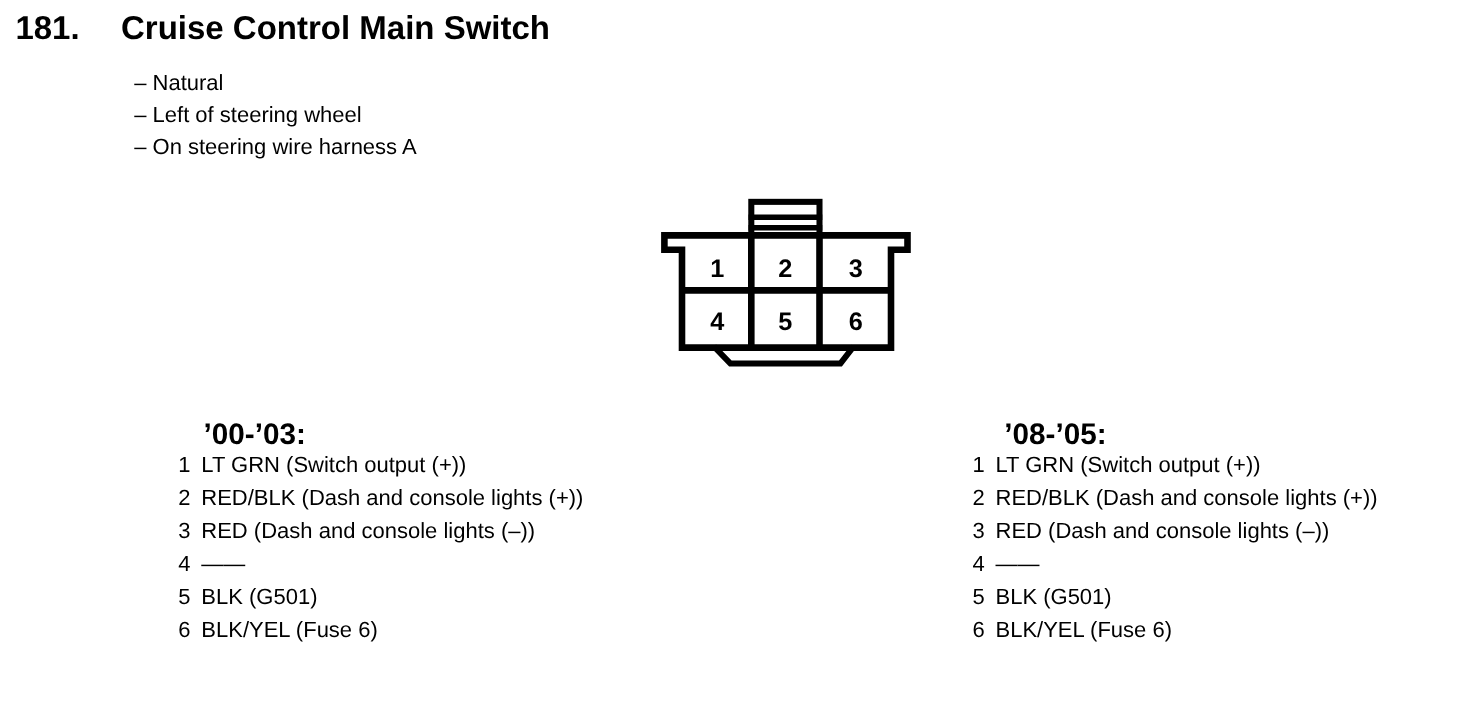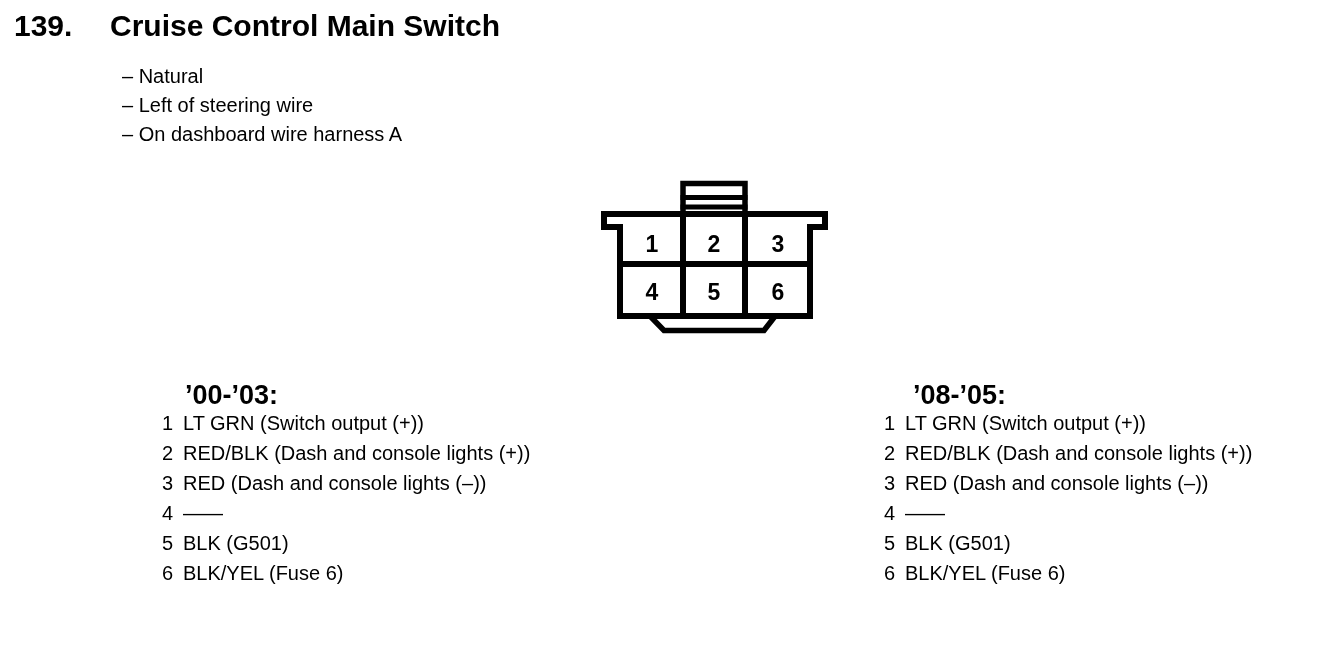--- a/index.html
+++ b/index.html
@@ -64,27 +64,27 @@
   }
   .pin-list.left  { left: 162px; }
   .pin-list.right { left: 884px; }
   .pin-row { display: flex; white-space: nowrap; }
   .pin-num { flex: none; width: 21px; }
 </style>
 </head>
 <body>
 
 <div class="title-row">
-  <span class="title-num">139.</span><span class="title-text">Cruise Control Main Switch</span>
+  <span class="title-num">181.</span><span class="title-text">Cruise Control Main Switch</span>
 </div>
 
 <div class="notes">
   <div class="note">– Natural</div>
-  <div class="note">– Left of steering wire</div>
-  <div class="note">– On dashboard wire harness A</div>
+  <div class="note">– Left of steering wheel</div>
+  <div class="note">– On steering wire harness A</div>
 </div>
 
 <svg class="connector-svg" width="250" height="170" viewBox="590 175 250 170" xmlns="http://www.w3.org/2000/svg">
 
   <rect x="683" y="183.5" width="62" height="30.5" fill="#ffffff" stroke="#000000" stroke-width="5.5"></rect>
   <line x1="680.5" y1="197.5" x2="747.5" y2="197.5" stroke="#000000" stroke-width="5"></line>
   <line x1="680.5" y1="207" x2="747.5" y2="207" stroke="#000000" stroke-width="5"></line>
 
   <path d="M 604 214 L 825 214 L 825 227 L 810 227 L 810 316 L 620 316 L 620 227 L 604 227 Z" fill="#ffffff" stroke="#000000" stroke-width="6" stroke-linejoin="miter"></path>
 

